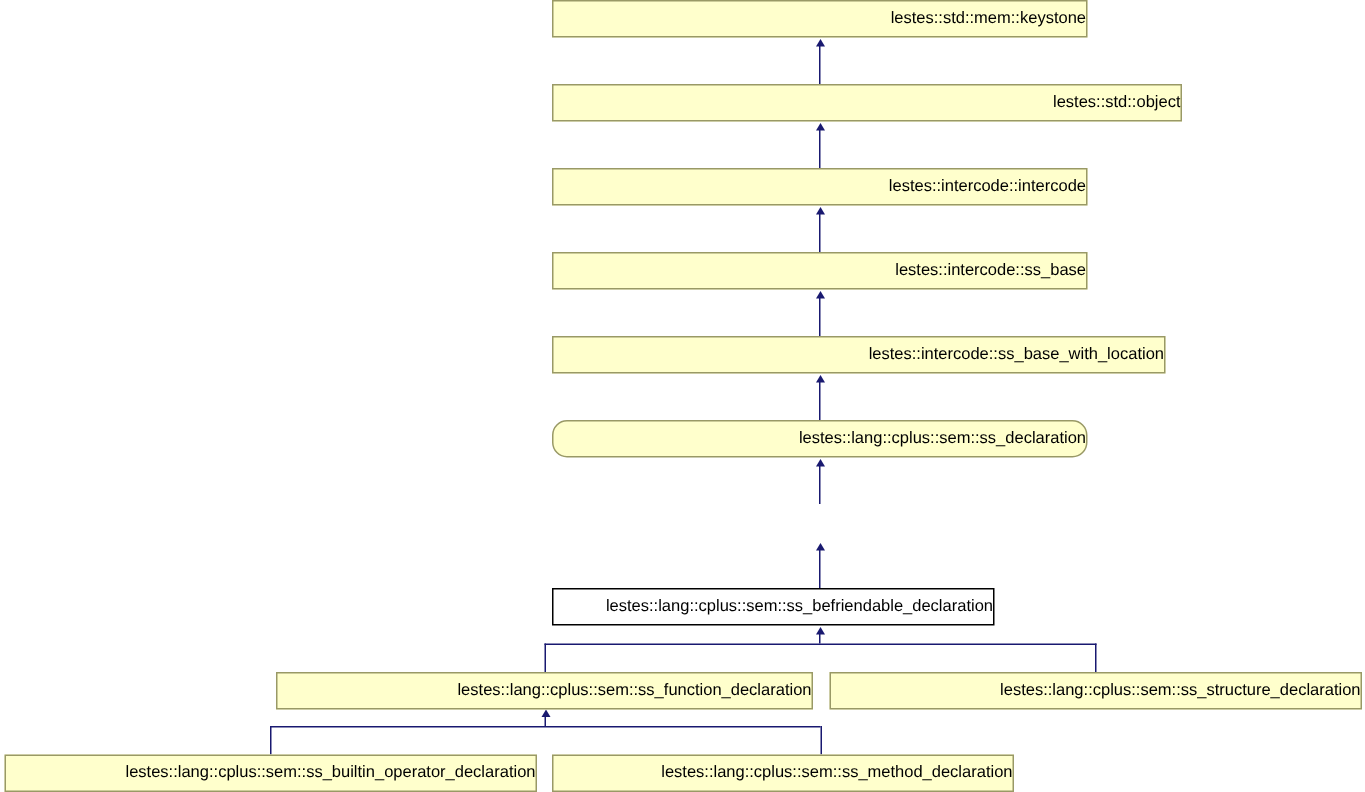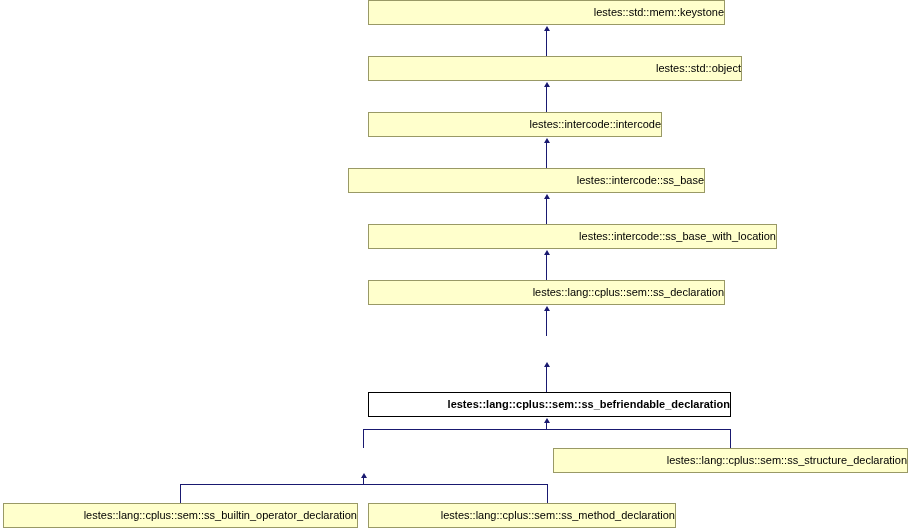--- a/index.html
+++ b/index.html
@@ -88,45 +88,48 @@
   <div class="edge-v" style="left:363px;top:478px;height:6px;"></div>
   <div class="arrow" style="left:361px;top:473px;"></div>
   <div class="edge-h" style="left:180px;top:484px;width:367px;"></div>
   <div class="edge-v" style="left:180px;top:484px;height:19px;"></div>
   <div class="edge-v" style="left:547px;top:484px;height:19px;"></div>
 
   <div class="node" style="left:368px;top:0px;width:357px;">
     <span>lestes::std::mem::keystone</span>
   </div>
 
-  <div class="node" style="left:368px;top:56px;width:374px;">
+  <div class="node" style="left:368px;top:56px;width:420px;">
     <span>lestes::std::object</span>
   </div>
 
-  <div class="node" style="left:368px;top:112px;width:294px;">
+  <div class="node" style="left:368px;top:112px;width:357px;">
     <span>lestes::intercode::intercode</span>
   </div>
 
-  <div class="node" style="left:348px;top:168px;width:357px;">
+  <div class="node" style="left:368px;top:168px;width:357px;">
     <span>lestes::intercode::ss_base</span>
   </div>
 
   <div class="node" style="left:368px;top:224px;width:409px;">
     <span>lestes::intercode::ss_base_with_location</span>
   </div>
 
-  <div class="node" style="left:368px;top:280px;width:357px;">
+  <div class="node" style="left:368px;top:280px;width:357px;border-radius:10px;">
     <span>lestes::lang::cplus::sem::ss_declaration</span>
   </div>
 
 
-  <div class="node current" style="left:368px;top:392px;width:363px;font-weight:bold;">
+  <div class="node current" style="left:368px;top:392px;width:295px;">
     <span>lestes::lang::cplus::sem::ss_befriendable_declaration</span>
   </div>
 
+  <div class="node" style="left:184px;top:448px;width:358px;">
+    <span>lestes::lang::cplus::sem::ss_function_declaration</span>
+  </div>
 
   <div class="node" style="left:553px;top:448px;width:355px;">
     <span>lestes::lang::cplus::sem::ss_structure_declaration</span>
   </div>
 
   <div class="node" style="left:3px;top:503px;width:355px;">
     <span>lestes::lang::cplus::sem::ss_builtin_operator_declaration</span>
   </div>
 
   <div class="node" style="left:368px;top:503px;width:308px;">

